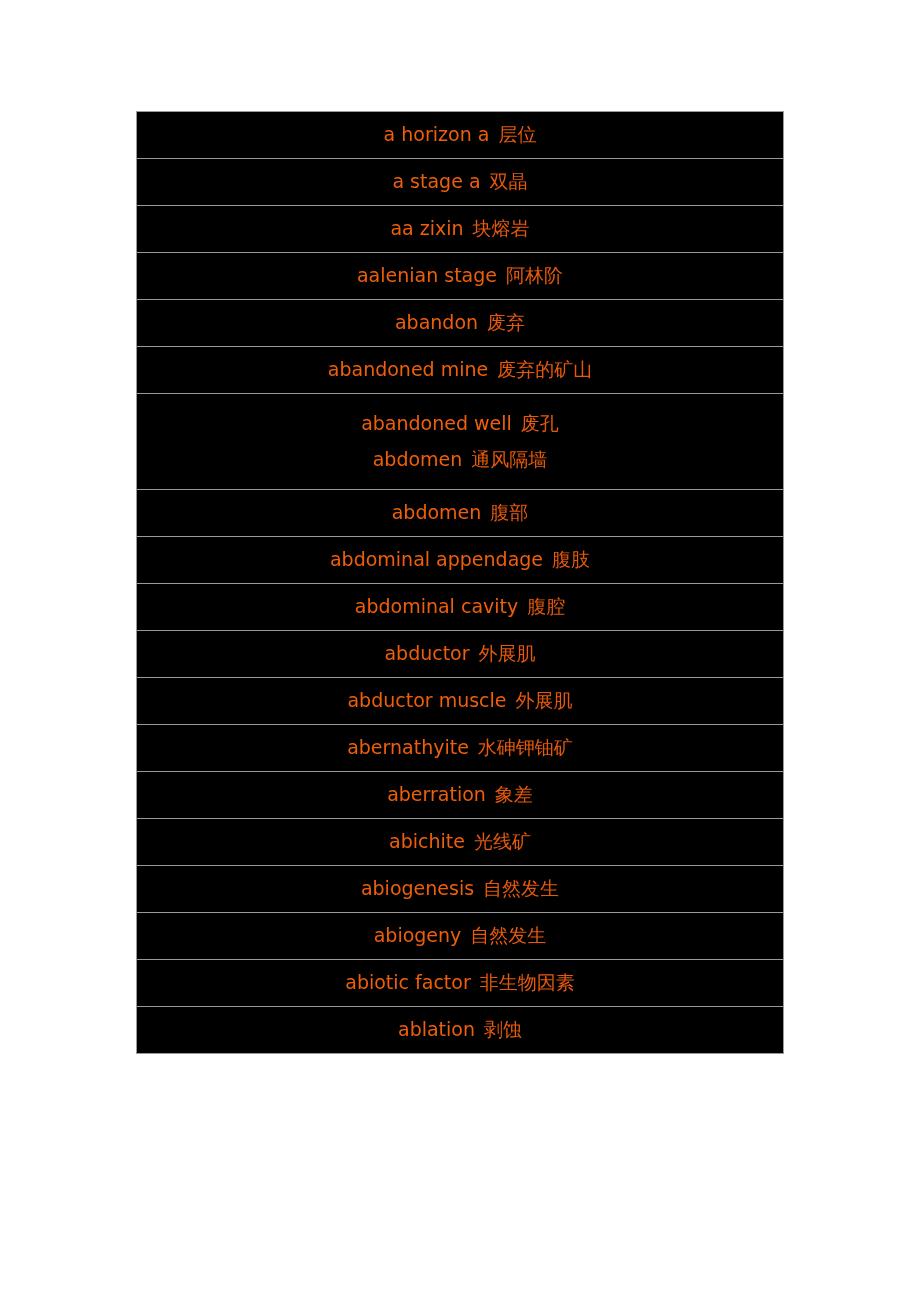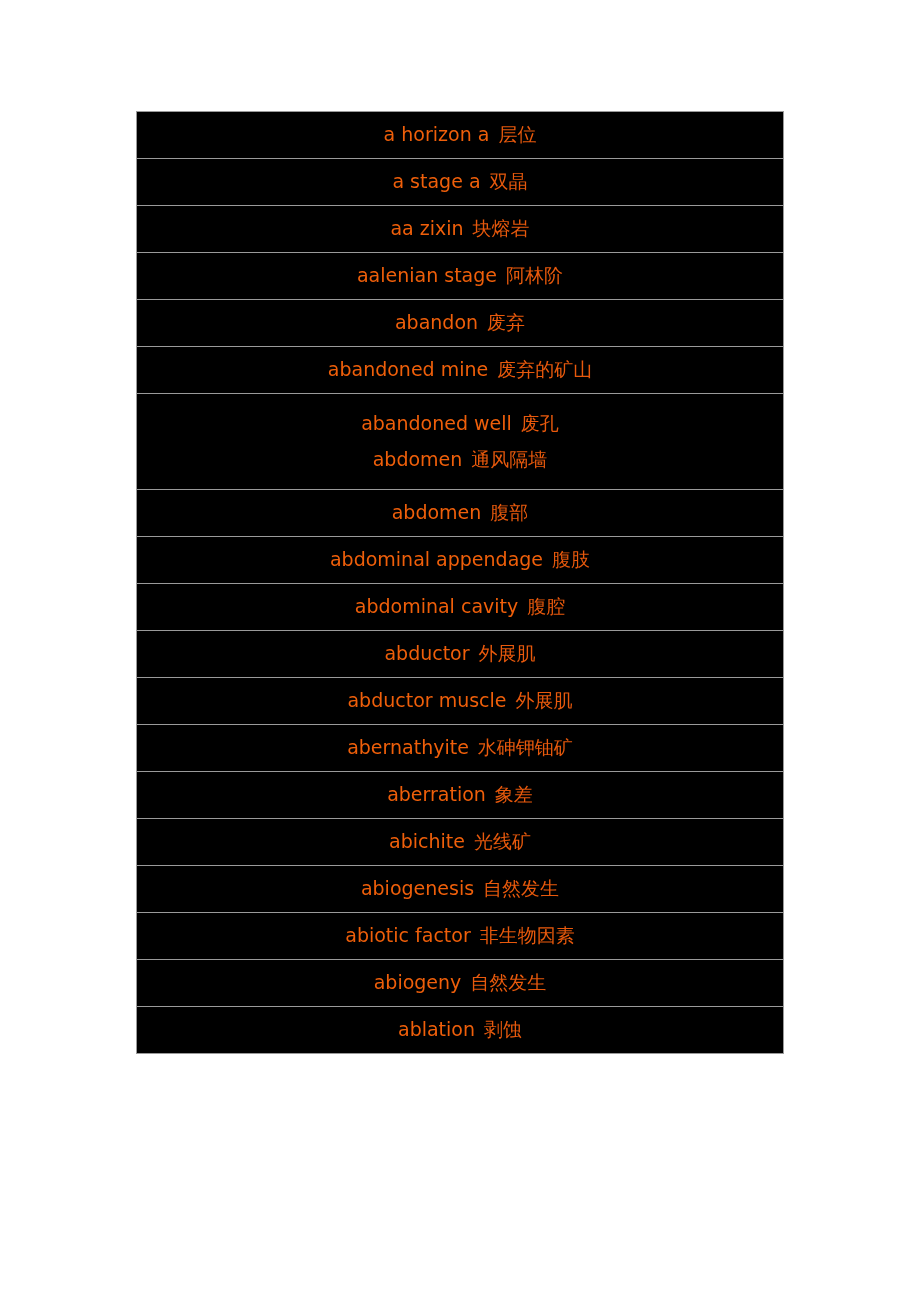--- a/index.html
+++ b/index.html
@@ -228,29 +228,29 @@
         <td class="row-cell">
           <span class="entry">
             <span class="en">abiogenesis</span><span class="zh">自然发生</span>
           </span>
         </td>
       </tr>
 
       <tr>
         <td class="row-cell">
           <span class="entry">
+            <span class="en">abiogeny</span><span class="zh">自然发生</span>
+          </span>
+        </td>
+      </tr>
+
+      <tr>
+        <td class="row-cell">
+          <span class="entry">
             <span class="en">abiotic factor</span><span class="zh">非生物因素</span>
-          </span>
-        </td>
-      </tr>
-
-      <tr>
-        <td class="row-cell">
-          <span class="entry">
-            <span class="en">abiogeny</span><span class="zh">自然发生</span>
           </span>
         </td>
       </tr>
 
       <tr>
         <td class="row-cell">
           <span class="entry">
             <span class="en">ablation</span><span class="zh">剥蚀</span>
           </span>
         </td>

